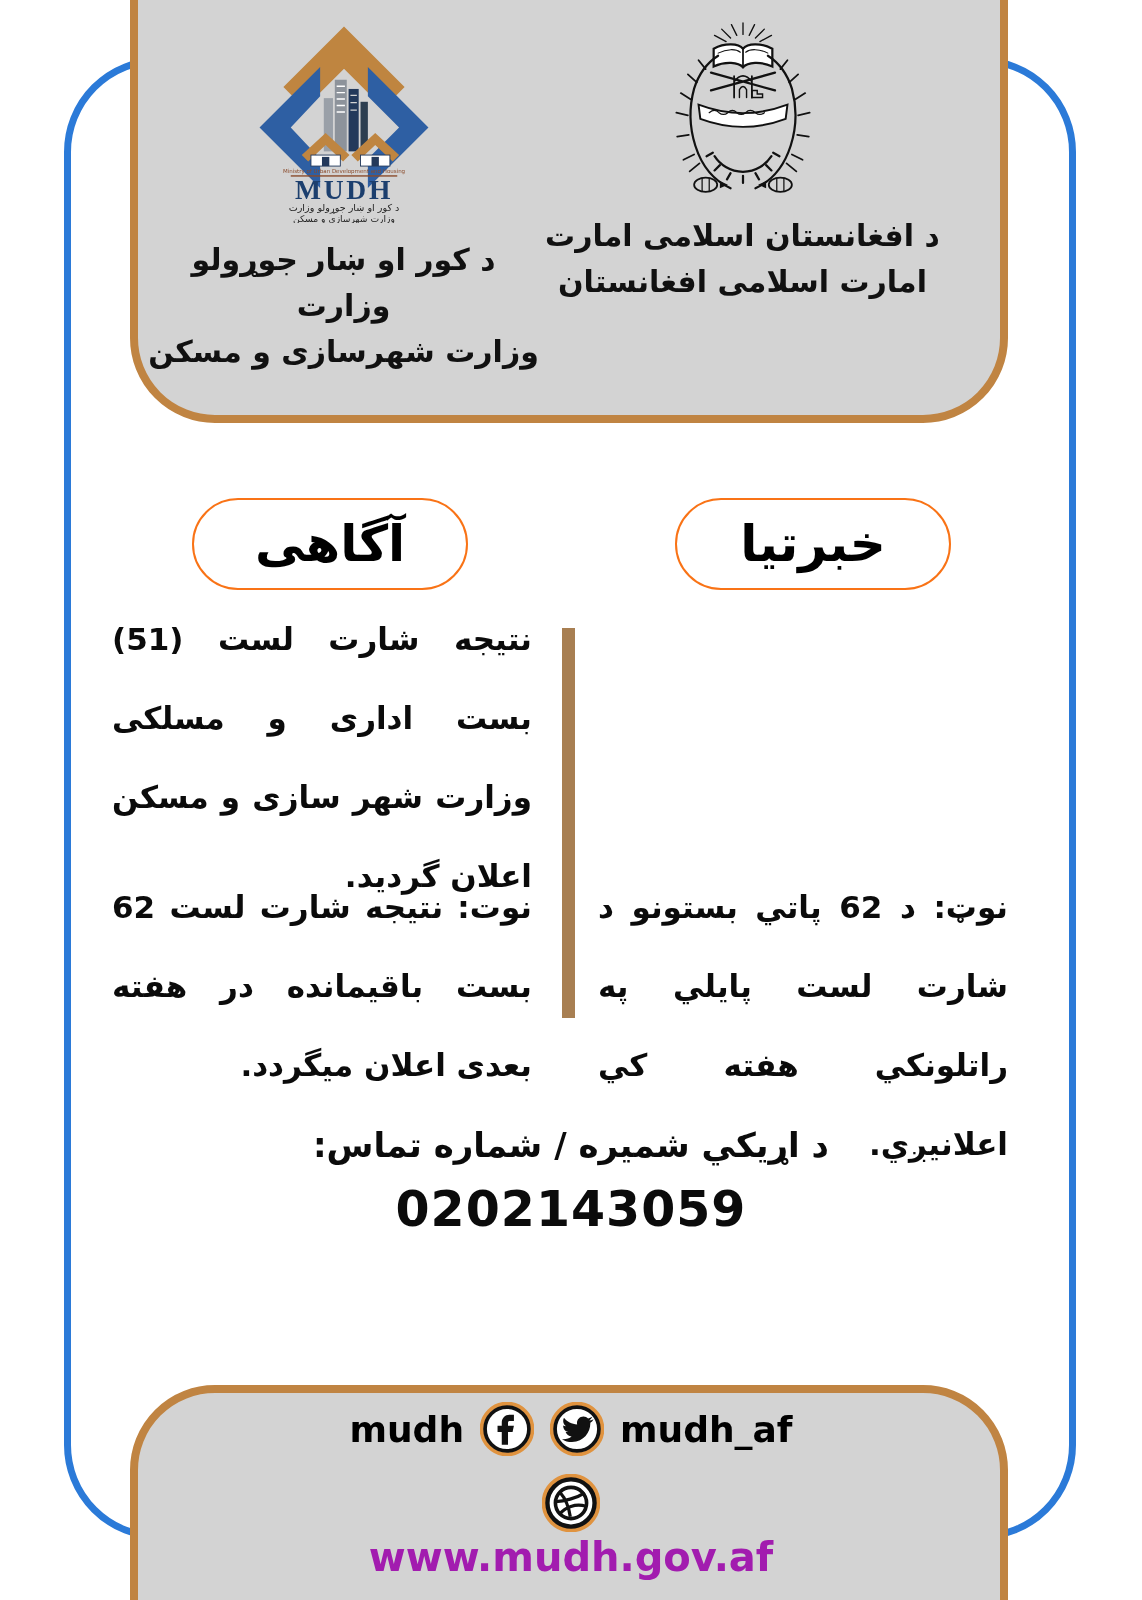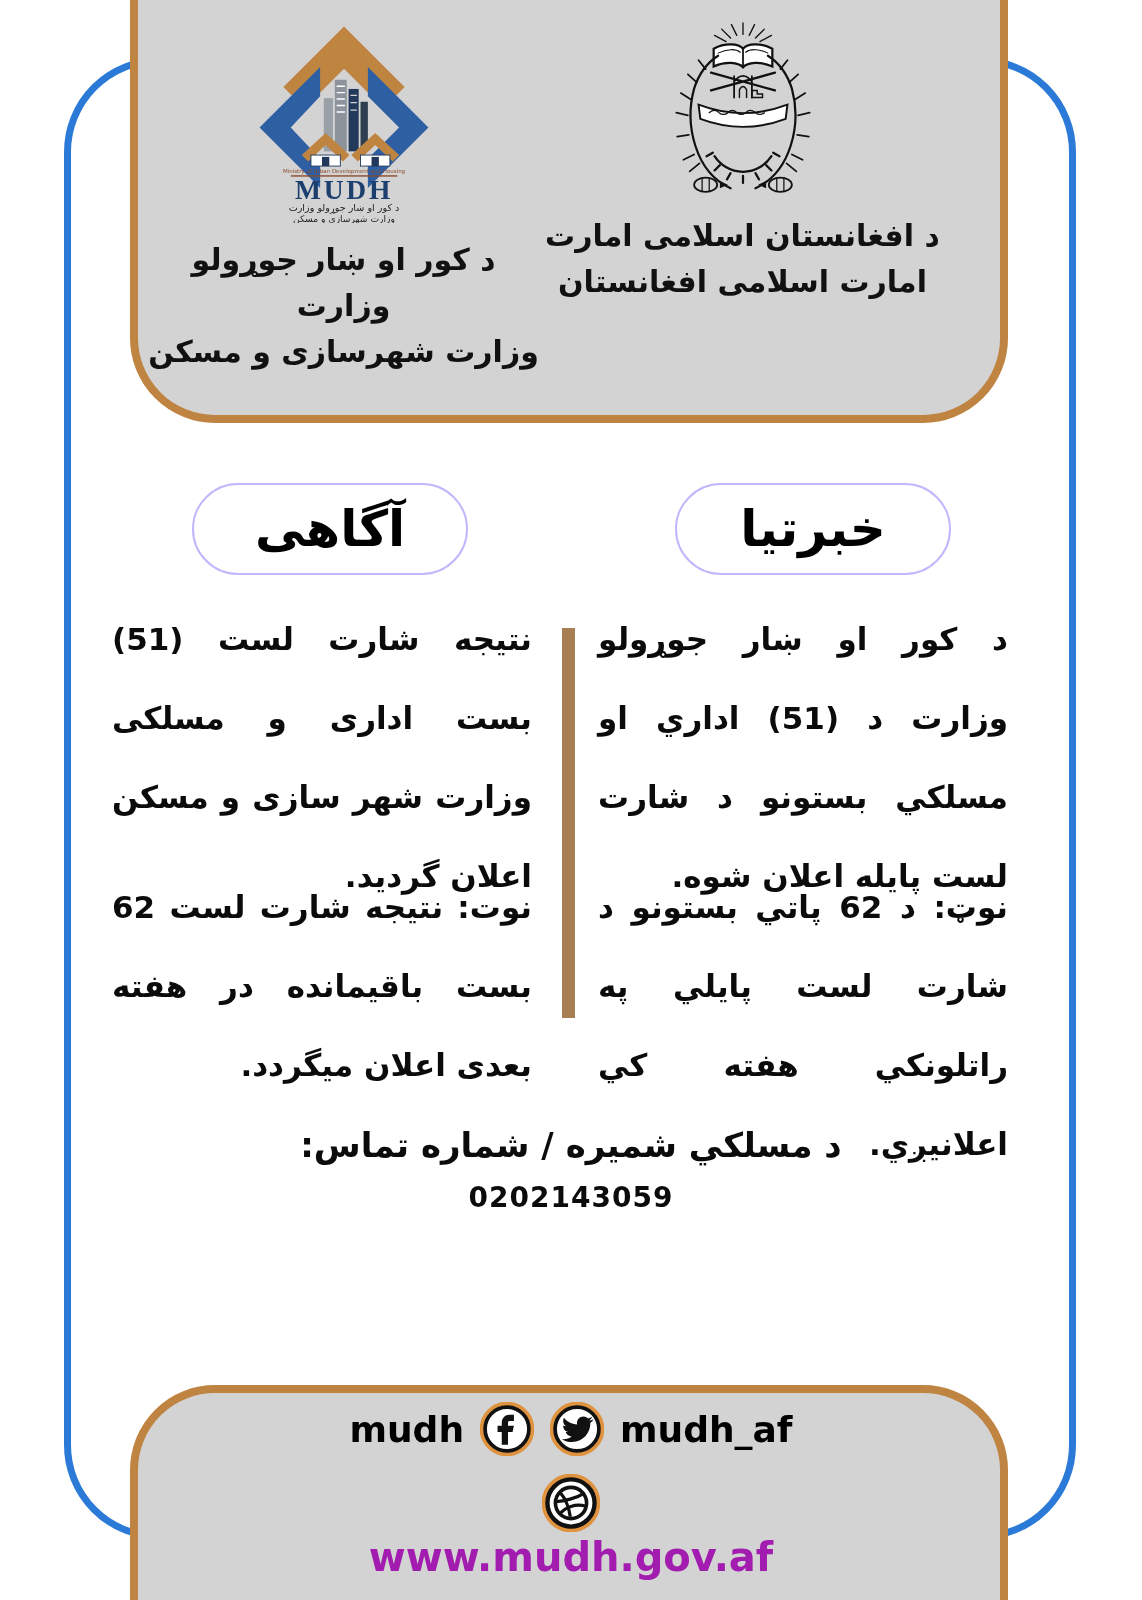--- a/index.html
+++ b/index.html
@@ -23,22 +23,22 @@
     padding:108px 58px 0 6px;
   }
   .footer-panel{top:1385px;height:300px;border-radius:85px 85px 0 0;}
   .header-col{width:400px;display:flex;flex-direction:column;align-items:center;}
   .org-name{
     margin-top:14px;font-size:30px;font-weight:bold;line-height:46px;
     text-align:center;direction:rtl;color:#111;
   }
   
   .pill{
-    position:absolute;top:483px;width:276px;height:92px;background:#ffffff;
-    box-sizing:border-box;border:2px solid #c4b5fd;border-radius:46px;
+    position:absolute;top:498px;width:276px;height:92px;background:#ffffff;
+    box-sizing:border-box;border:2px solid #f97316;border-radius:46px;
     display:flex;align-items:center;justify-content:center;
     font-size:50px;font-weight:bold;direction:rtl;color:#000;
   }
   .pill-left{left:192px;}
   .pill-right{left:675px;}
   
   .para{
     position:absolute;direction:rtl;text-align:justify;
     font-size:31px;font-weight:bold;line-height:79px;color:#0b0b0b;
   }
@@ -48,21 +48,21 @@
   .row2{top:868px;}
   .divider{
     position:absolute;left:562px;top:628px;width:13px;height:390px;
     background:#a87f52;
   }
   
   .contact{
     position:absolute;left:0;right:0;top:1125px;text-align:center;direction:rtl;
   }
   .contact-label{font-size:34px;font-weight:bold;}
-  .contact-phone{margin-top:16px;font-size:28px;font-weight:bold;direction:ltr;letter-spacing:1px;}
+  .contact-phone{margin-top:16px;font-size:49px;font-weight:bold;direction:ltr;letter-spacing:1px;}
   
   .social-row{
     position:absolute;left:0;right:0;top:1402px;display:flex;
     justify-content:center;align-items:center;gap:16px;
   }
   .handle{font-size:36px;font-weight:bold;color:#000;}
   .icon-badge{width:54px;height:54px;display:block;}
   .dribbble-row{position:absolute;left:0;right:0;top:1474px;display:flex;justify-content:center;}
   .dribbble-row .icon-badge{width:58px;height:58px;}
   .website{
@@ -141,30 +141,29 @@
       <div class="org-name">
         <div>د افغانستان اسلامی امارت</div>
         <div>امارت اسلامی افغانستان</div>
       </div>
     </div>
   </div>
 
   <div class="pill pill-left">آگاهی</div>
   <div class="pill pill-right">خبرتیا</div>
 
-  <div class="para col-r row1">د کور او ښار جوړولو وزارت د (51) اداري او مسلکي بستونو د شارت لست پایله اعلان شوه.</div>
   <div class="para col-r row2">نوټ: د 62 پاتي بستونو د شارت لست پایلي په راتلونکي هفته کي اعلانیږي.</div>
 
   <div class="divider"></div>
 
   <div class="para col-l row1">نتیجه شارت لست (51)  بست اداری و مسلکی وزارت شهر سازی و مسکن اعلان گردید.</div>
   <div class="para col-l row2">نوت: نتیجه شارت لست 62 بست باقیمانده در هفته بعدی اعلان میگردد.</div>
 
   <div class="contact">
-    <div class="contact-label">د مسلکي شمیره / شماره تماس:</div>
+    <div class="contact-label">د اړیکي شمیره / شماره تماس:</div>
     <div class="contact-phone">0202143059</div>
   </div>
 
   <div class="panel footer-panel"></div>
 
   <div class="social-row">
     <span class="handle">mudh</span>
     <svg class="icon-badge" viewBox="0 0 32 32">
       <circle cx="16" cy="16" r="15" fill="none" stroke="#e0933f" stroke-width="2.4"></circle>
       <circle cx="16" cy="16" r="13" fill="#ffffff" stroke="#111111" stroke-width="2.2"></circle>

